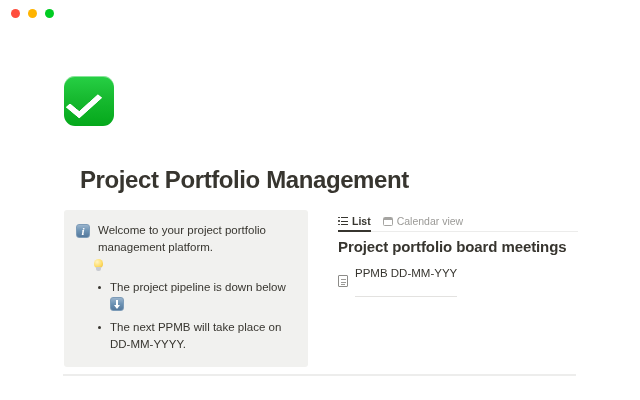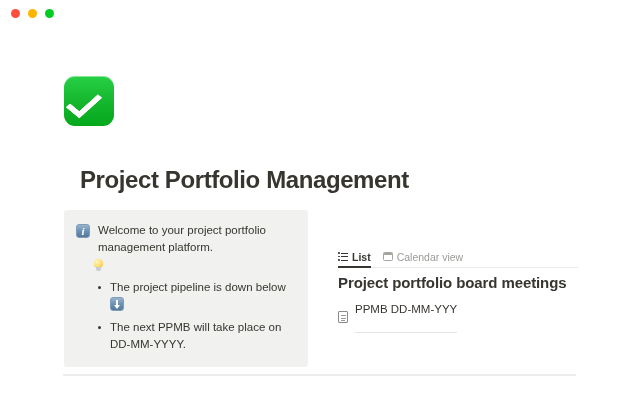--- a/index.html
+++ b/index.html
@@ -245,25 +245,24 @@
   
   .dbview {
     position: absolute;
     left: 338px;
     top: 0;
     width: 240px;
   }
   .tabbar {
     position: relative;
     display: flex;
-    align-items: center;
+    align-items: flex-start;
     gap: 12px;
     height: 22px;
     border-bottom: 1px solid #ececeb;
-    margin-top: 36px;
   }
   .tab {
     display: flex;
     align-items: center;
     gap: 4px;
     height: 22px;
     font-size: 10.5px;
     line-height: 22px;
     white-space: nowrap;
   }

